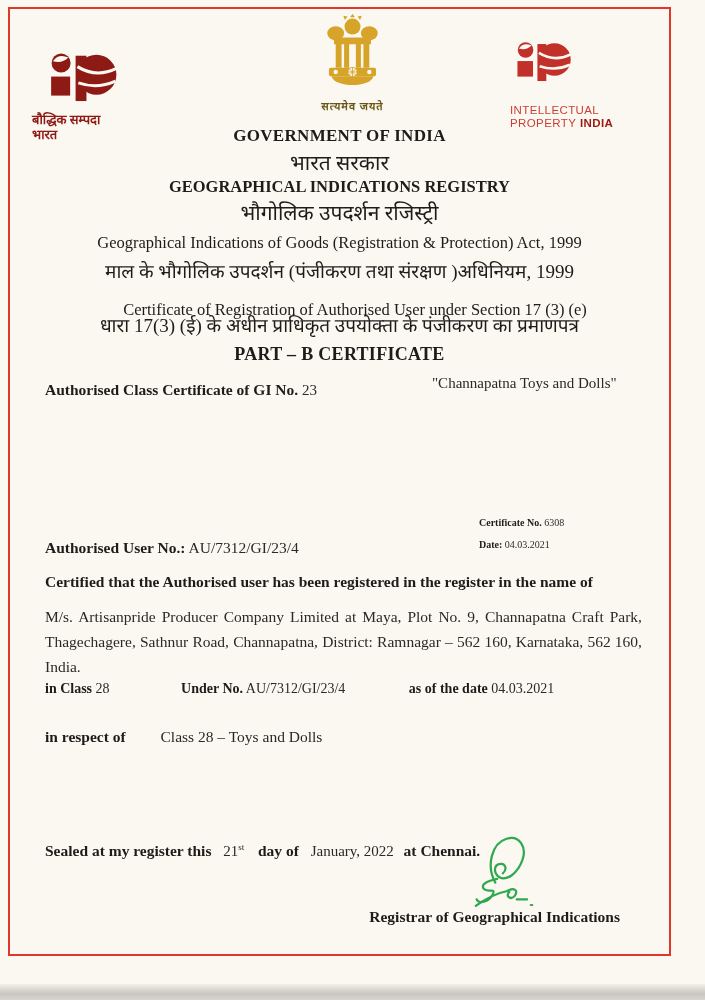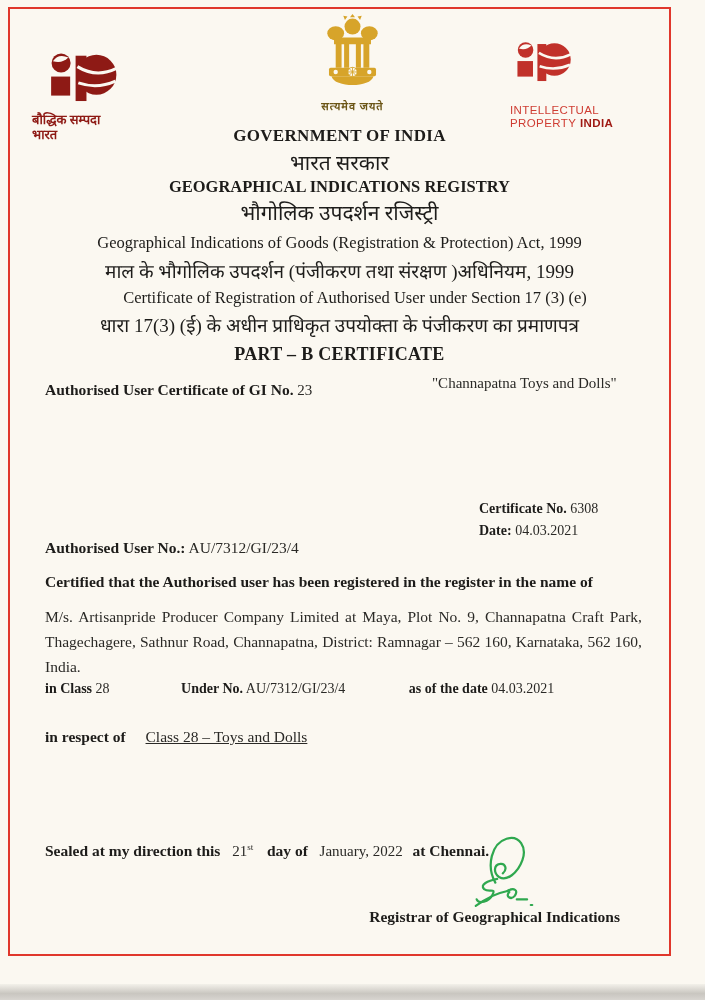--- a/index.html
+++ b/index.html
@@ -106,31 +106,31 @@
     <div>INTELLECTUAL</div>
     <div><span>PROPERTY</span>&nbsp;<span class="in">INDIA</span></div>
   </div>
 
   <div class="abs ctr b" style="top:126px;font-size:17px;letter-spacing:.3px;">GOVERNMENT OF INDIA</div>
   <div class="abs ctr hi" style="top:148px;font-size:21px;">भारत सरकार</div>
   <div class="abs ctr b" style="top:177px;font-size:16.5px;">GEOGRAPHICAL INDICATIONS REGISTRY</div>
   <div class="abs ctr hi" style="top:198px;font-size:21px;">भौगोलिक उपदर्शन रजिस्ट्री</div>
   <div class="abs ctr" style="top:233px;font-size:16.5px;">Geographical Indications of Goods (Registration &amp; Protection) Act, 1999</div>
   <div class="abs ctr hi" style="top:258px;">माल के भौगोलिक उपदर्शन (पंजीकरण तथा संरक्षण )अधिनियम, 1999</div>
-  <div class="abs ctr" style="top:288px;font-size:16.5px;padding-left:31px;">Certificate of Registration of Authorised User under Section 17 (3) (e)</div>
+  <div class="abs ctr" style="top:300px;font-size:16.5px;padding-left:31px;">Certificate of Registration of Authorised User under Section 17 (3) (e)</div>
   <div class="abs ctr hi" style="top:312px;">धारा 17(3) (ई) के अधीन प्राधिकृत उपयोक्ता के पंजीकरण का प्रमाणपत्र</div>
   <div class="abs ctr b" style="top:344px;font-size:18px;letter-spacing:.3px;">PART – B CERTIFICATE</div>
 
   <div class="row" style="top:381px;">
-    <span class="b" style="font-size:15.5px;">Authorised User Certificate of GI No.</span>
+    <span class="b" style="font-size:15.5px;">Authorised Class Certificate of GI No.</span>
     <span class="val">23</span>
   </div>
   <div class="abs val" style="top:375px;left:432px;font-size:15px;">"Channapatna Toys and Dolls"</div>
 
-  <div class="abs" style="top:498px;left:479px;font-size:14px;line-height:22px;">
+  <div class="abs" style="top:512px;left:479px;font-size:10px;line-height:22px;">
     <div>
       <span class="b">Certificate No.</span>
       <span class="val">6308</span>
     </div>
     <div>
       <span class="b">Date:</span>
       <span class="val">04.03.2021</span>
     </div>
   </div>
 
@@ -147,25 +147,25 @@
     <span class="b">in Class</span>
     <span class="val">28</span>
     <span class="b" style="margin-left:68px;">Under No.</span>
     <span class="val">AU/7312/GI/23/4</span>
     <span class="b" style="margin-left:60px;">as of the date</span>
     <span class="val">04.03.2021</span>
   </div>
 
   <div class="row" style="top:728px;font-size:15.5px;">
     <span class="b">in respect of</span>
-    <span class="val" style="margin-left:16px;text-decoration:underline;">Class 28 – Toys and Dolls</span>
+    <span class="val" style="margin-left:31px;">Class 28 – Toys and Dolls</span>
   </div>
 
   <div class="row" style="top:842px;">
-    <span class="sig-caption">Sealed at my direction this</span>
+    <span class="sig-caption">Sealed at my register this</span>
     <span class="val" style="margin-left:8px;"><span>21</span><sup>st</sup></span>
     <span class="sig-caption" style="margin-left:10px;">day of</span>
     <span class="val" style="margin-left:8px;">January, 2022</span>
     <span class="sig-caption" style="margin-left:6px;">at Chennai.</span>
   </div>
 
   <div class="abs" style="left:458px;top:834px;width:84px;height:86px;">
     <svg width="84" height="86" viewBox="0 0 90 92">
       <g fill="none" stroke="#2fa84f" stroke-width="2.4" stroke-linecap="round">
         <path d="M40,52 C30,34 36,10 52,5 C66,1 74,14 69,28 C64,42 52,51 44,46 C38,42 38,33 45,32 C51,31 53,38 48,42"></path>

